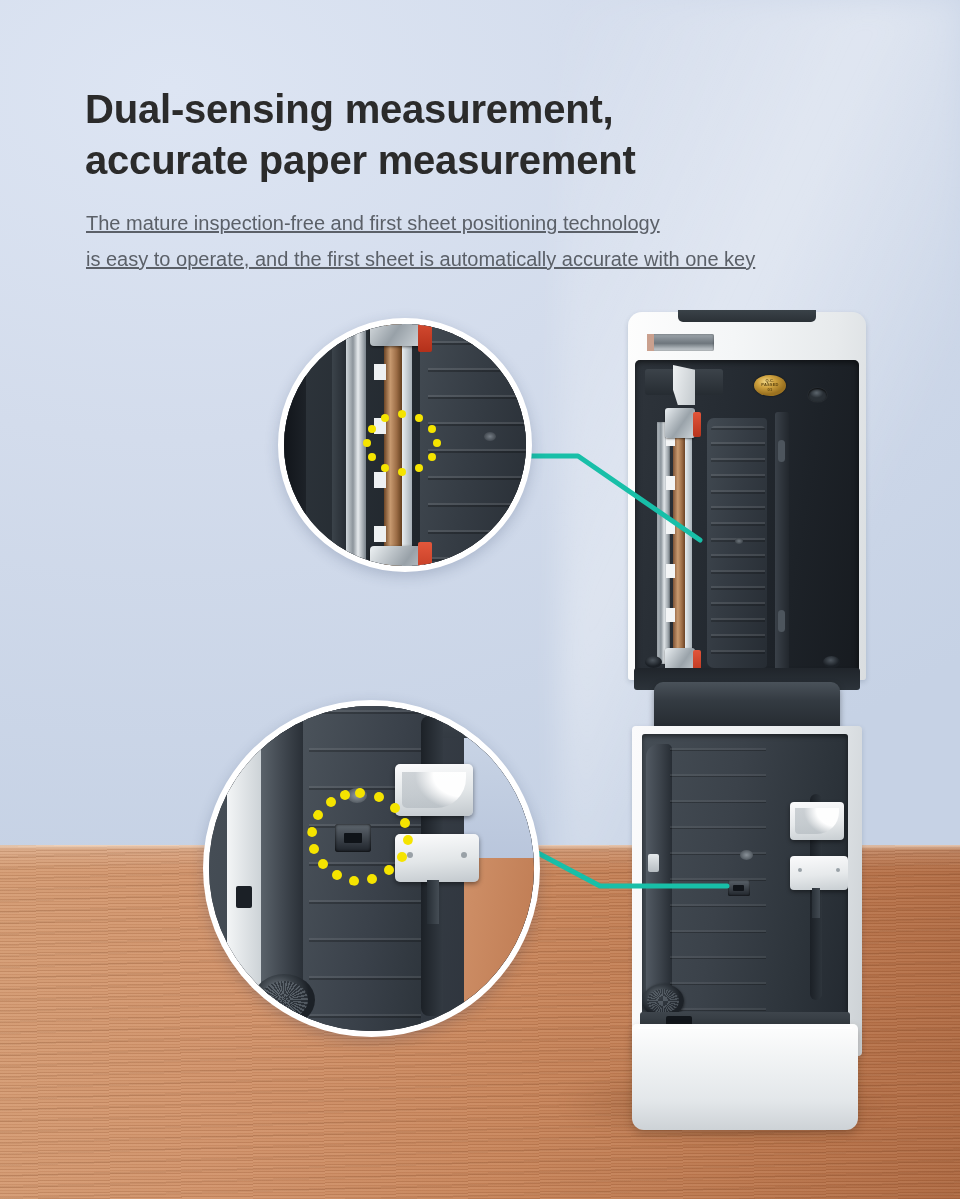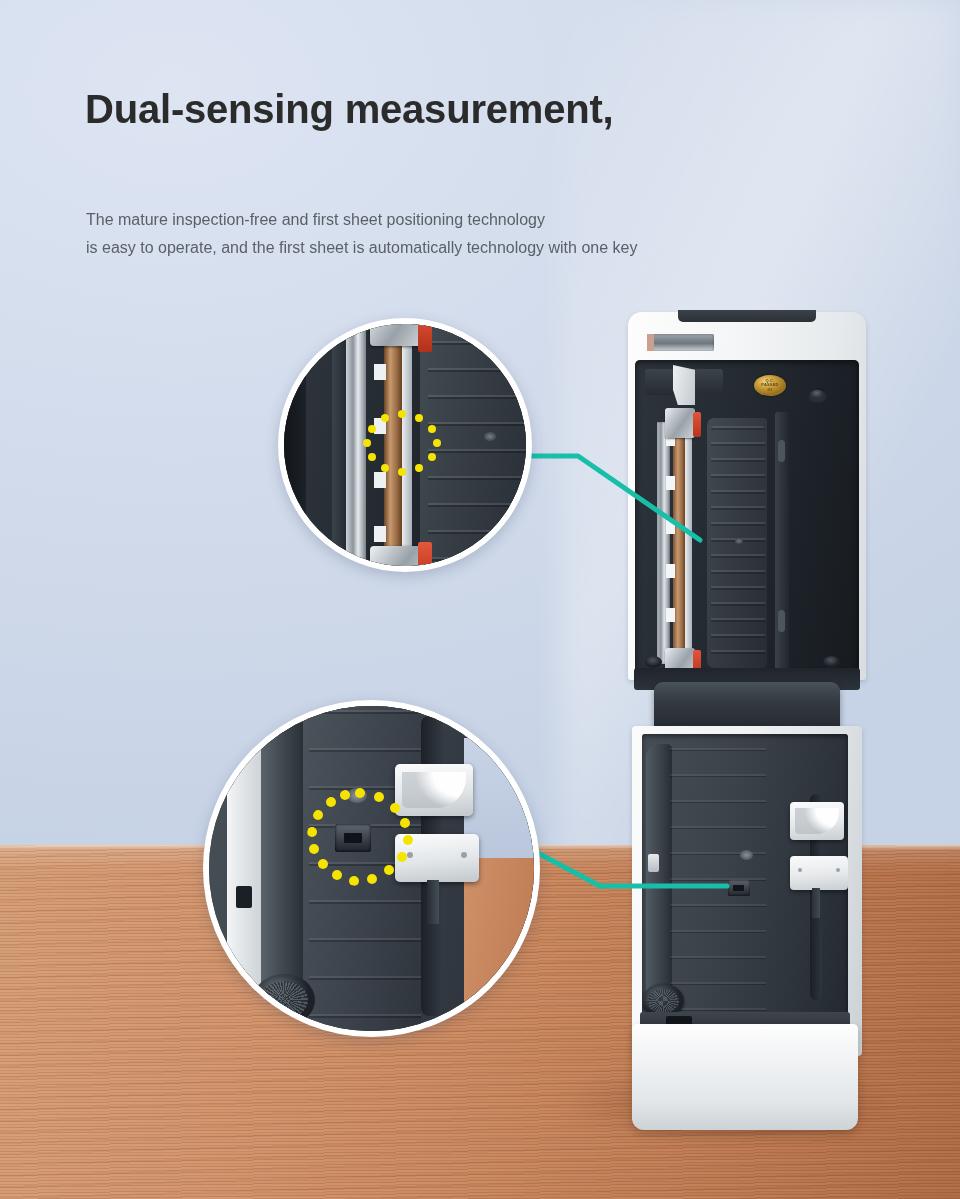--- a/index.html
+++ b/index.html
@@ -63,21 +63,21 @@
 
   
   .headline{
     position:absolute;left:85px;top:84px;width:800px;
     font-size:40px;font-weight:700;color:#2b2b2b;line-height:1.28;
     letter-spacing:-.2px;
   }
   .headline span{display:block;}
   .subline{
     position:absolute;left:86px;top:206px;width:830px;
-    font-size:16px;color:#5b6068;line-height:1.78;
+    font-size:20px;color:#5b6068;line-height:1.78;text-decoration:underline;
   }
   .subline span{display:block;}
 
   
   .printer{position:absolute;left:628px;top:312px;width:238px;height:830px;}
 
   .p-shell-top{
     position:absolute;left:0;top:0;width:238px;height:368px;
     background:linear-gradient(95deg,#fdfdfd 0%,#f4f6f7 40%,#e7eaec 78%,#d9dde0 100%);
     border-radius:14px 14px 3px 3px;
@@ -391,24 +391,25 @@
   <div class="bg-wall-sheen"></div>
   <div class="desk">
     <div class="desk-grain"></div>
     <div class="desk-grain2"></div>
   </div>
   <div class="desk-edge"></div>
   <div class="desk-shadow"></div>
 
   <div class="headline">
     <span>Dual-sensing measurement,</span>
+    <span>accurate paper measurement</span>
   </div>
   <div class="subline">
     <span>The mature inspection-free and first sheet positioning technology</span>
-    <span>is easy to operate, and the first sheet is automatically technology with one key</span>
+    <span>is easy to operate, and the first sheet is automatically accurate with one key</span>
   </div>
 
   <div class="printer">
 
     <div class="p-shell-top">
       <div class="p-top-notch"></div>
       <div class="p-top-slot"></div>
       <div class="p-cavity">
         <div class="p-ledge"></div>
         <div class="p-ledge-tab"></div>

